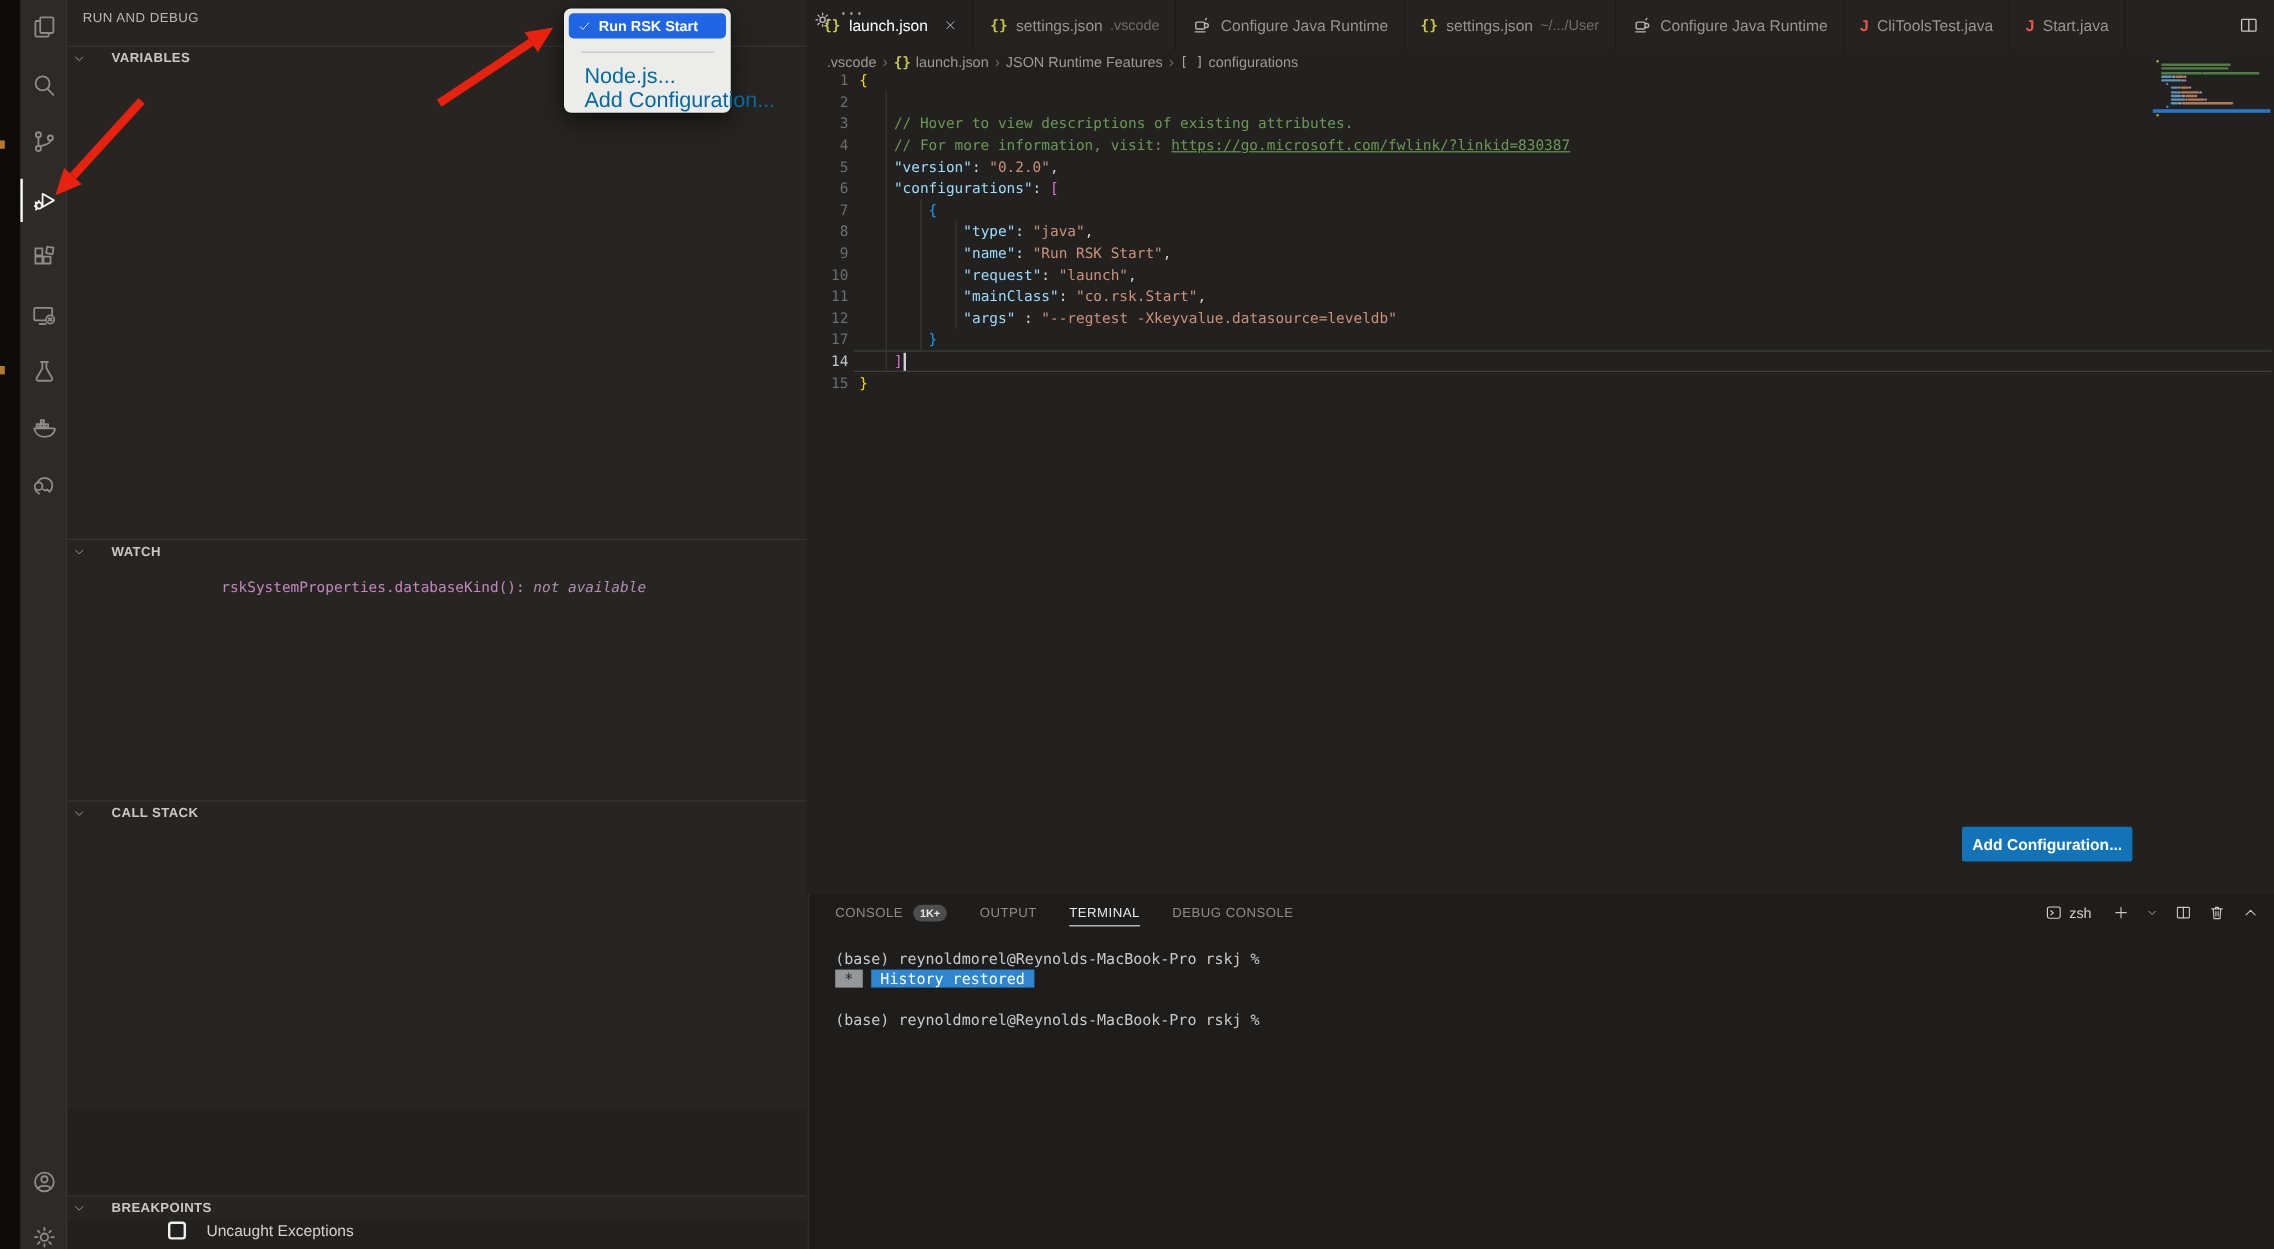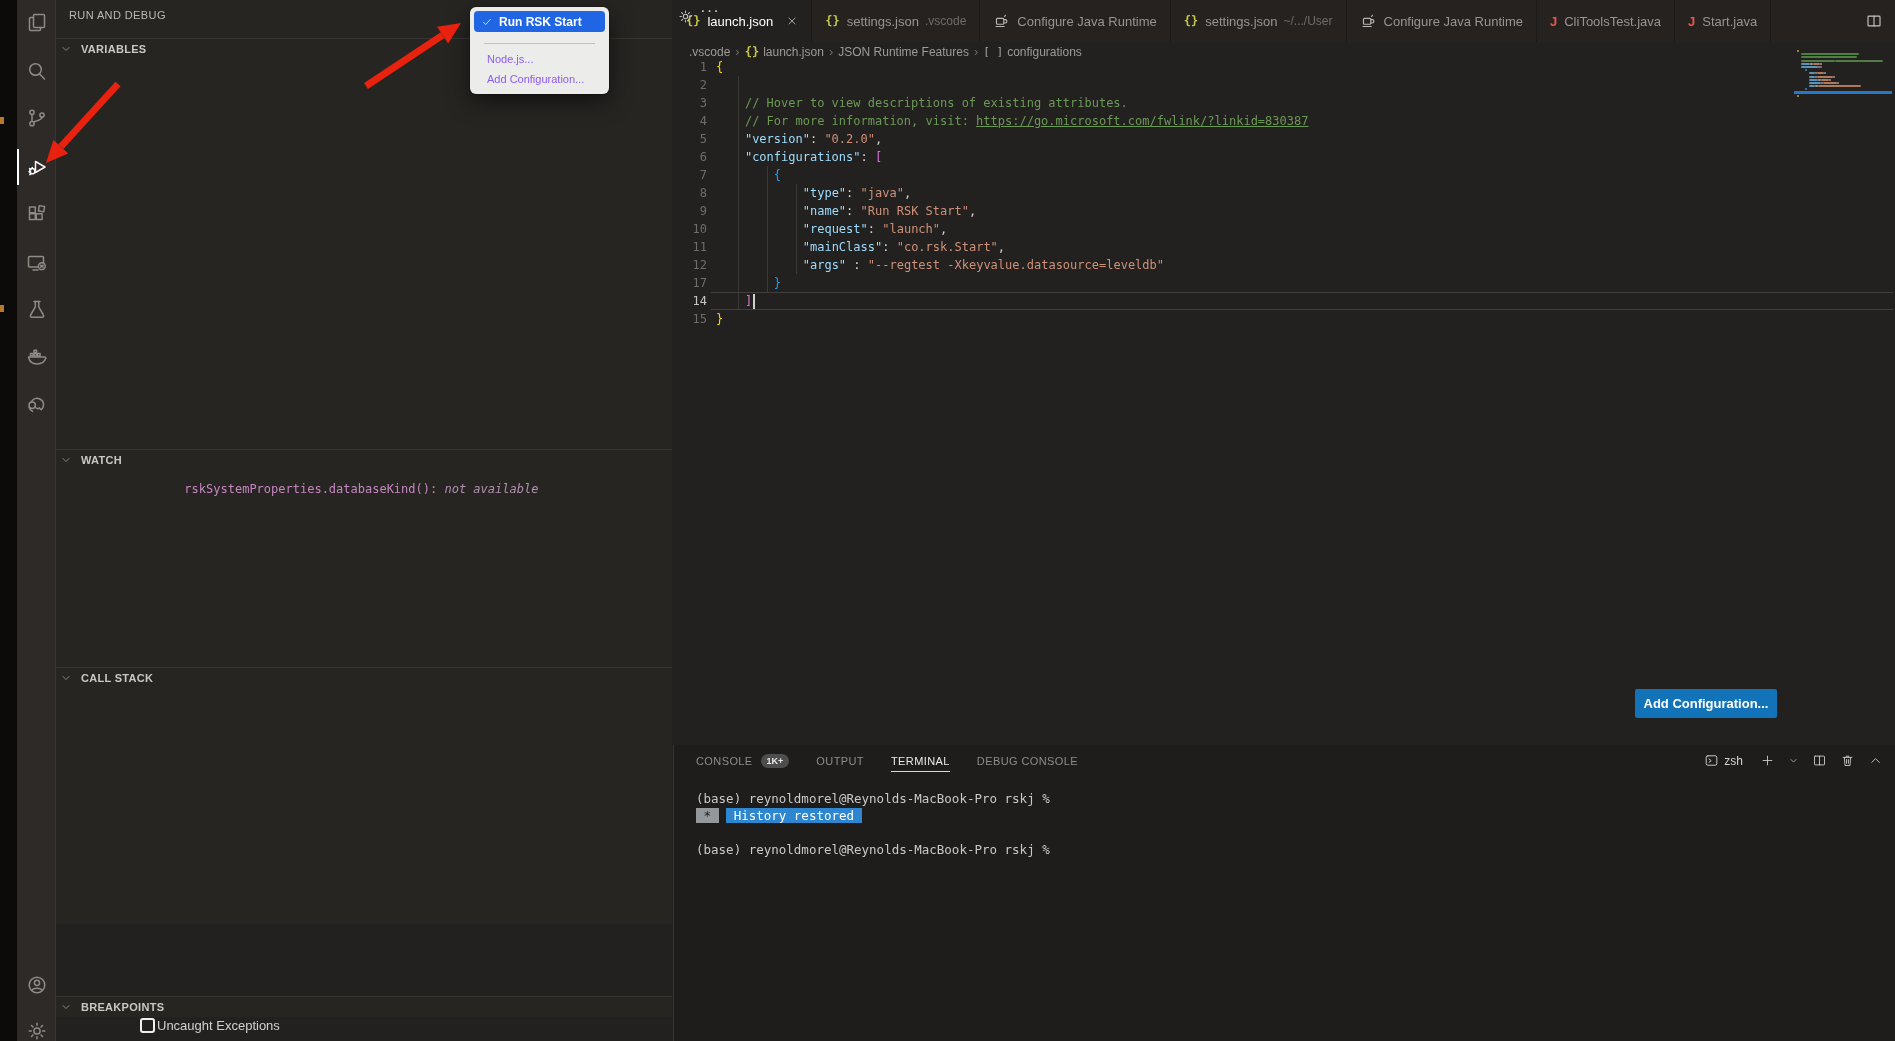--- a/index.html
+++ b/index.html
@@ -15,40 +15,40 @@
 
   
   .activitybar { position:absolute; left:17px; top:0; width:39px; height:1041px; background:#2d2a27; border-right:1px solid #393632; }
   .ab-item { position:absolute; left:0; width:39px; height:46px; display:flex; align-items:center; justify-content:center; color:#8f8b87; cursor:pointer; }
   .ab-item.active { color:#f4f4f4; }
   .ab-item.active::before { content:""; position:absolute; left:0; top:5px; bottom:5px; width:2px; background:#ffffff; }
 
   
   .sidebar { position:absolute; left:56px; top:0; width:616px; height:924px; background:#272522; }
   .sb-title { position:absolute; left:13px; top:9px; font-size:11px; color:#bcb9b5; letter-spacing:.4px; }
-  .section-header { position:absolute; left:0; width:616px; height:21px; display:flex; align-items:center; gap:9px;
+  .section-header { position:absolute; left:0; width:616px; height:21px; display:flex; align-items:center; gap:21px;
     padding-left:4px; border-top:1px solid #383531; font-size:11px; font-weight:bold; color:#cac7c4; letter-spacing:.3px; cursor:pointer; background:#272522; }
   .watch-row { position:absolute; left:85px; top:468px; font-family:"DejaVu Sans Mono", monospace; font-size:12px; color:#c586c0; white-space:pre; cursor:pointer; }
   .watch-row .na { font-style:italic; color:#b08fb2; }
-  .bp-row { position:absolute; left:84px; top:1018px; display:flex; align-items:center; gap:2px; cursor:pointer; }
+  .bp-row { position:absolute; left:84px; top:1018px; display:flex; align-items:center; gap:17px; cursor:pointer; }
   .bp-check { width:15px; height:15px; border:2px solid #efefef; border-radius:3px; background:transparent; }
   .bp-label { font-size:13px; color:#d3d0cd; }
 
   
   .play-frag { position:absolute; left:456px; top:9px; color:#7dc87d; z-index:5; }
   .dbg-gear { position:absolute; left:621px; top:8px; color:#c3c0bd; cursor:pointer; z-index:5; }
   .dbg-dots { position:absolute; left:644px; top:1px; color:#c3c0bd; font-size:17px; letter-spacing:1px; cursor:pointer; z-index:5; }
 
   
   .dropdown { position:absolute; left:470px; top:7px; width:139px; height:87px; background:#ececeb; border-radius:6px;
     box-shadow:0 7px 22px rgba(0,0,0,.55), 0 0 0 1px rgba(0,0,0,.15); z-index:60; }
   .dd-sel { position:absolute; left:4px; right:4px; top:4px; height:21px; background:#2065e4; border-radius:4px; color:#fff;
     font-size:12px; font-weight:bold; display:flex; align-items:center; gap:6px; padding-left:7px; cursor:pointer; }
   .dd-sep { position:absolute; left:14px; right:14px; top:36px; height:1px; background:#c3c1c0; }
-  .dd-item { position:absolute; left:17px; font-size:11px; color:#8b5cf6; cursor:pointer; white-space:nowrap; }
+  .dd-item { position:absolute; left:17px; font-size:18px; color:#0369a1; cursor:pointer; white-space:nowrap; }
 
   
   .editor-region { position:absolute; left:673px; top:0; width:1222px; height:745px; background:#232120; border-left:1px solid #39363
 
 2; }
   .tabbar { position:absolute; left:0; top:0; right:0; height:42px; background:#252220; display:flex; align-items:stretch; }
   .tab { display:flex; align-items:center; gap:7px; padding:0 13px; font-size:13px; color:#979492; background:#252220;
     border-right:1px solid #1c1a19; cursor:pointer; white-space:nowrap; }
   .tab.active { background:#232120; color:#ffffff; }
   .tab .detail { color:#6f6c69; font-size:12px; margin-left:-1px; }

